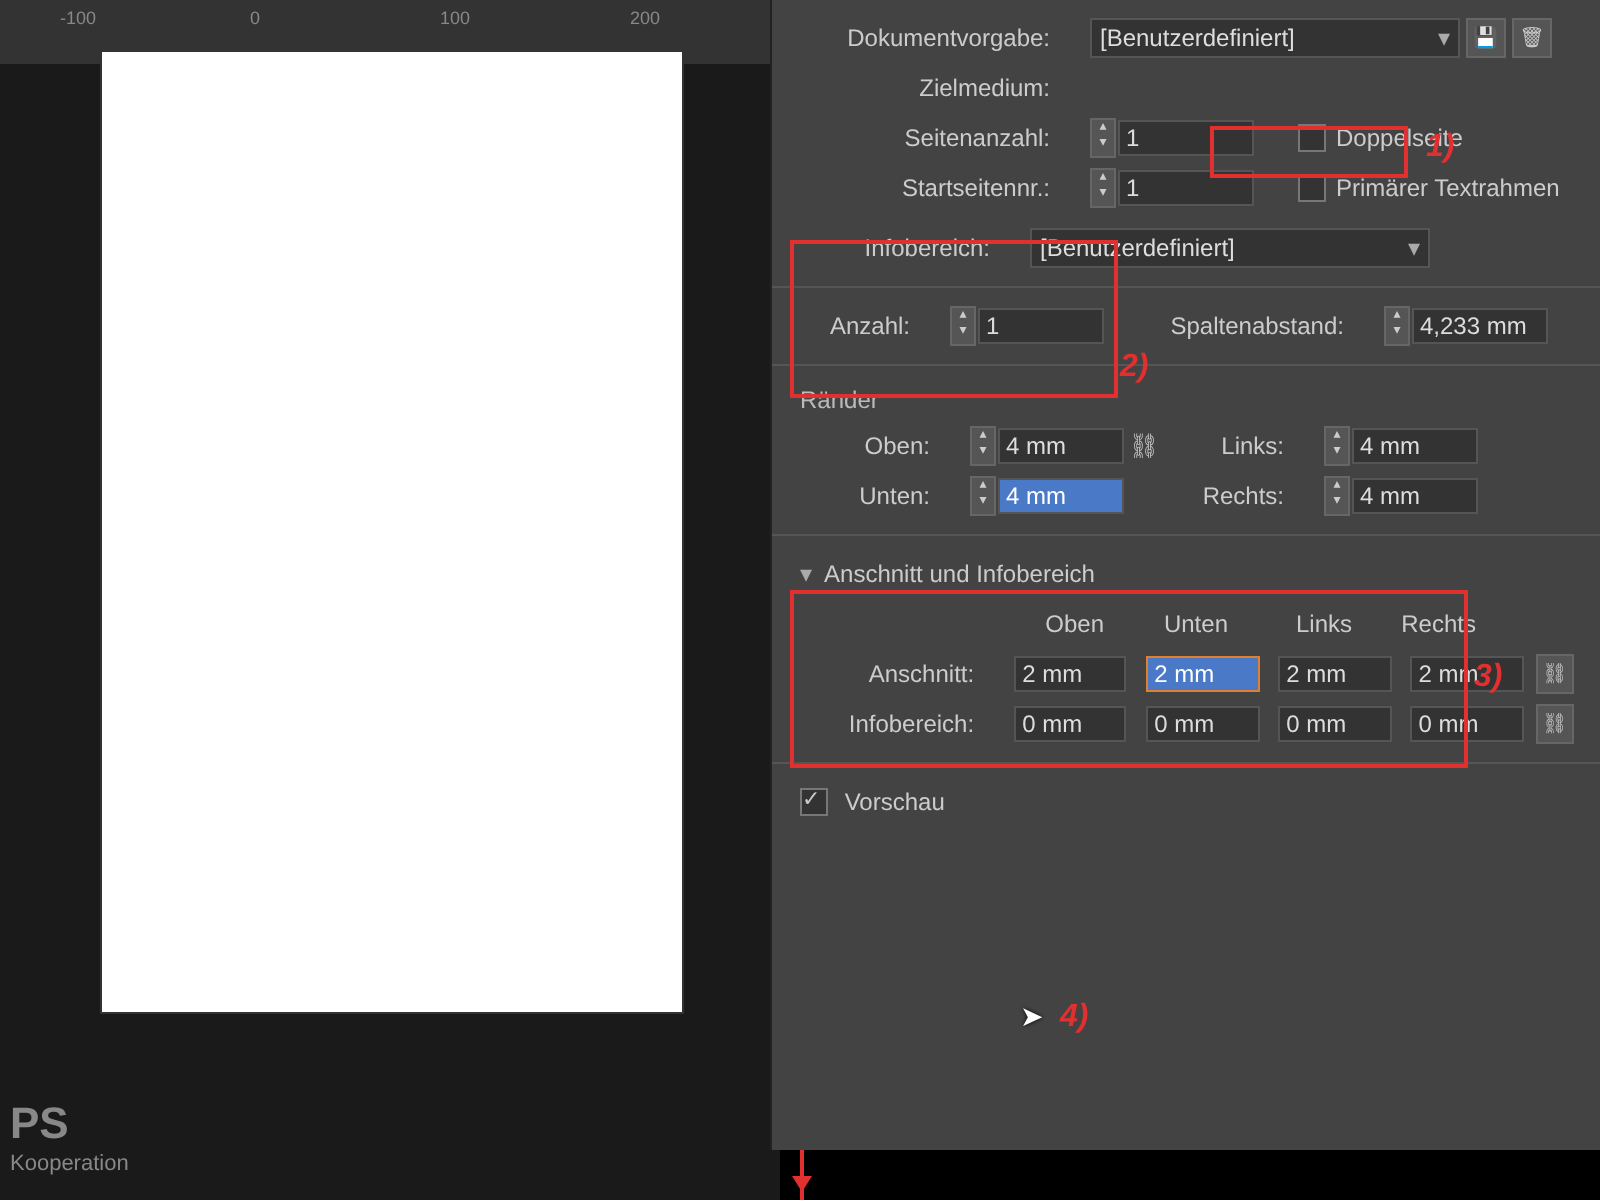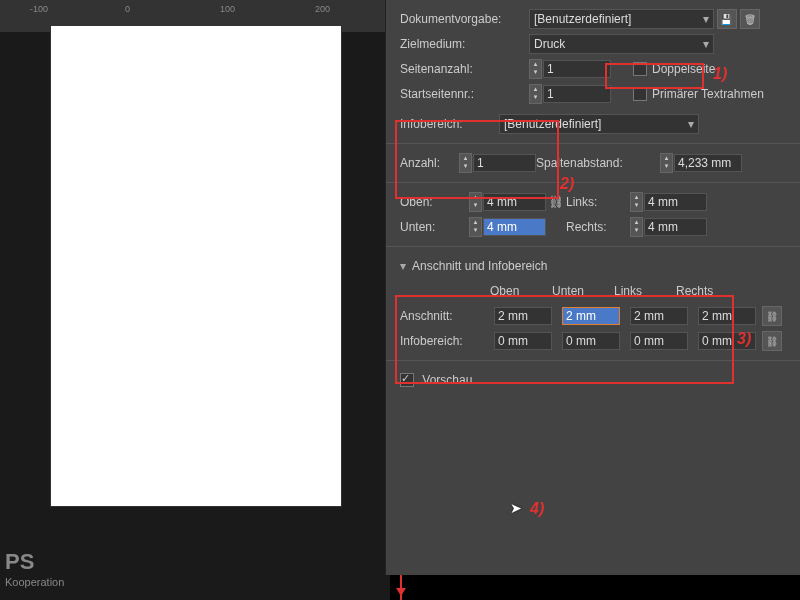--- a/index.html
+++ b/index.html
@@ -4,39 +4,39 @@
 <style>
 html,body{margin:0;padding:0;width:800px;height:600px;overflow:hidden;font-family:Tahoma,Arial,sans-serif;font-size:12px;background:#000;color:#ccc}
 .canvas{position:absolute;left:0;top:0;width:390px;height:600px;background:#1a1a1a}
 .ruler-h{position:absolute;left:0;top:0;width:390px;height:32px;background:#333;display:flex;align-items:flex-end}
 .ruler-tick{position:absolute;top:4px;font-size:9px;color:#888}
 .page{position:absolute;left:50px;top:25px;width:290px;height:480px;background:#fff;border:1px solid #333}
 .logo{position:absolute;left:5px;bottom:25px;color:#888;font-size:22px;font-weight:bold}
 .logo-sub{position:absolute;left:5px;bottom:12px;color:#888;font-size:11px}
 .dialog{position:absolute;left:385px;top:0;width:415px;height:575px;background:#434343;border-left:1px solid #222}
 .row{display:flex;align-items:center;margin:3px 0;height:22px}
-.lbl{padding-right:4px;color:#ccc}
+.lbl{text-align:right;padding-right:20px;color:#ccc}
 .sel{background:#333;border:1px solid #555;color:#ddd;height:18px;padding:0 4px;display:flex;align-items:center;justify-content:space-between;font-size:12px}
 .sel::after{content:"▾";margin-left:6px;color:#aaa}
 .inp{background:#333;border:1px solid #555;color:#ddd;height:16px;padding:0 3px;font-size:12px;display:inline-flex;align-items:center}
 .inp.sel-blue{background:#4a7ac7;color:#fff}
 .inp.sel-orange{border:1px solid #e08030}
 .spinner{display:inline-flex;flex-direction:column;width:11px;height:18px;background:#555;border:1px solid #666;margin-right:1px}
 .spinner::before{content:"▴";font-size:7px;line-height:8px;text-align:center;color:#ccc}
 .spinner::after{content:"▾";font-size:7px;line-height:8px;text-align:center;color:#ccc}
 .chk{width:12px;height:12px;border:1px solid #777;background:#333;display:inline-block;margin-right:5px;vertical-align:middle;position:relative}
 .chk.on::after{content:"✓";position:absolute;top:-2px;left:0;font-size:11px;color:#ccc}
 .hr{height:1px;background:#555;margin:6px 0}
 .section{margin:8px 14px}
 .grp-title{color:#bbb;font-size:12px;padding:2px 0}
 .ico{width:18px;height:18px;background:#555;border:1px solid #666;display:inline-flex;align-items:center;justify-content:center;font-size:10px;color:#ccc;margin-left:3px}
 .redbox{position:absolute;border:2px solid #e03030;pointer-events:none}
 .redlbl{position:absolute;color:#e03030;font-size:16px;font-weight:bold;font-style:italic}
 .btn{background:#555;border:1px solid #777;color:#ddd;height:20px;padding:0 18px;display:inline-flex;align-items:center;font-size:12px}
-.bleedcol{width:62px;text-align:left}
+.bleedcol{width:62px;text-align:right}
 .bleedinp{width:50px}
 .disclosure{margin-right:6px;color:#aaa}
 .redarrow{position:absolute;left:400px;top:575px;width:2px;height:25px;background:#e03030}
 .redarrow::after{content:"";position:absolute;bottom:-1px;left:-4px;border:5px solid transparent;border-top:8px solid #e03030}
 .cursor{position:absolute;font-size:14px;color:#fff;text-shadow:0 0 2px #000;pointer-events:none}
 </style>
 </head>
 <body>
 
 <div class="canvas">
@@ -55,21 +55,20 @@
 
   <div class="section">
     <div class="row">
       <span class="lbl" style="width:125px">Dokumentvorgabe:</span>
       <span class="sel" style="width:175px">[Benutzerdefiniert]</span>
       <span class="ico">💾</span>
       <span class="ico">🗑</span>
     </div>
     <div class="row">
       <span class="lbl" style="width:125px">Zielmedium:</span>
-      <span class="sel" style="width:175px">Druck</span>
     </div>
     <div class="row">
       <span class="lbl" style="width:125px">Seitenanzahl:</span>
       <span class="spinner"></span>
       <span class="inp" style="width:60px">1</span>
       <span style="width:22px"></span>
       <span class="chk"></span>
       <span>Doppelseite</span>
     </div>
     <div class="row">
@@ -98,20 +97,21 @@
       <span class="inp" style="width:55px">1</span>
       <span class="lbl" style="width:120px">Spaltenabstand:</span>
       <span class="spinner"></span>
       <span class="inp" style="width:60px">4,233 mm</span>
     </div>
   </div>
 
   <div class="hr"></div>
 
   <div class="section">
+    <div class="grp-title">Ränder</div>
     <div class="row">
       <span class="lbl" style="width:65px">Oben:</span>
       <span class="spinner"></span>
       <span class="inp" style="width:55px">4 mm</span>
       <span style="width:20px;text-align:center">⛓</span>
       <span class="lbl" style="width:60px">Links:</span>
       <span class="spinner"></span>
       <span class="inp" style="width:55px">4 mm</span>
     </div>
     <div class="row">

